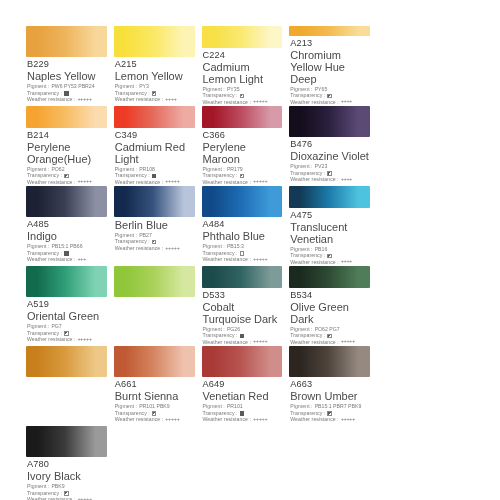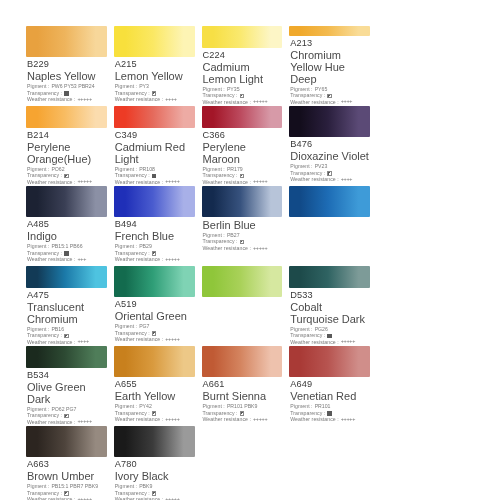--- a/index.html
+++ b/index.html
@@ -235,64 +235,61 @@
           <span class="lbl">Transparency :</span>
           <span class="tsym filled"></span>
         </div>
         <div class="attr">
           <span class="lbl">Weather resistance :</span>
           <span class="stars">+++</span>
         </div>
       </div>
     </div>
     <div class="swatch-cell">
-      <div class="swatch-bar" style="background: linear-gradient(to right, rgb(31, 47, 184) 0%, rgb(31, 47, 184) 14%, rgb(74, 92, 207) 48%, rgb(168, 176, 232) 86%, rgb(168, 176, 232) 100%);"></div>
-      <div class="meta">
-        <div class="code">B494</div>
-        <div class="pname">French Blue</div>
-        <div class="attr">
-          <span class="lbl">Pigment :</span>
-          <span>PB29</span>
-        </div>
-        <div class="attr">
-          <span class="lbl">Transparency :</span>
-          <span class="tsym half"></span>
-        </div>
-        <div class="attr">
-          <span class="lbl">Weather resistance :</span>
-          <span class="stars">+++++</span>
-        </div>
-      </div>
-    </div>
-    <div class="swatch-cell">
       <div class="swatch-bar" style="background: linear-gradient(to right, rgb(19, 42, 78) 0%, rgb(19, 42, 78) 14%, rgb(55, 82, 126) 48%, rgb(183, 196, 217) 86%, rgb(183, 196, 217) 100%);"></div>
       <div class="meta">
         <div class="pname">Berlin Blue</div>
         <div class="attr">
           <span class="lbl">Pigment :</span>
           <span>PB27</span>
         </div>
         <div class="attr">
           <span class="lbl">Transparency :</span>
           <span class="tsym half"></span>
         </div>
         <div class="attr">
           <span class="lbl">Weather resistance :</span>
           <span class="stars">+++++</span>
         </div>
       </div>
     </div>
     <div class="swatch-cell">
       <div class="swatch-bar" style="background: linear-gradient(to right, rgb(17, 74, 136) 0%, rgb(17, 74, 136) 14%, rgb(29, 108, 181) 48%, rgb(62, 155, 216) 86%, rgb(62, 155, 216) 100%);"></div>
+      <div class="meta">
+        <div class="code">A484</div>
+        <div class="pname">Phthalo Blue</div>
+        <div class="attr">
+          <span class="lbl">Pigment :</span>
+          <span>PB15:3</span>
+        </div>
+        <div class="attr">
+          <span class="lbl">Transparency :</span>
+          <span class="tsym open"></span>
+        </div>
+        <div class="attr">
+          <span class="lbl">Weather resistance :</span>
+          <span class="stars">+++++</span>
+        </div>
+      </div>
     </div>
     <div class="swatch-cell">
       <div class="swatch-bar" style="background: linear-gradient(to right, rgb(18, 58, 86) 0%, rgb(18, 58, 86) 14%, rgb(27, 121, 168) 48%, rgb(78, 195, 224) 86%, rgb(78, 195, 224) 100%);"></div>
       <div class="meta">
         <div class="code">A475</div>
-        <div class="pname">Translucent Chromium</div>
+        <div class="pname">Translucent Venetian</div>
         <div class="attr">
           <span class="lbl">Pigment :</span>
           <span>PB16</span>
         </div>
         <div class="attr">
           <span class="lbl">Transparency :</span>
           <span class="tsym half"></span>
         </div>
         <div class="attr">
           <span class="lbl">Weather resistance :</span>
@@ -355,36 +352,20 @@
           <span class="tsym half"></span>
         </div>
         <div class="attr">
           <span class="lbl">Weather resistance :</span>
           <span class="stars">+++++</span>
         </div>
       </div>
     </div>
     <div class="swatch-cell">
       <div class="swatch-bar" style="background: linear-gradient(to right, rgb(200, 128, 29) 0%, rgb(200, 128, 29) 14%, rgb(217, 154, 62) 48%, rgb(237, 200, 135) 86%, rgb(237, 200, 135) 100%);"></div>
-      <div class="meta">
-        <div class="code">A655</div>
-        <div class="pname">Earth Yellow</div>
-        <div class="attr">
-          <span class="lbl">Pigment :</span>
-          <span>PY42</span>
-        </div>
-        <div class="attr">
-          <span class="lbl">Transparency :</span>
-          <span class="tsym half"></span>
-        </div>
-        <div class="attr">
-          <span class="lbl">Weather resistance :</span>
-          <span class="stars">+++++</span>
-        </div>
-      </div>
     </div>
     <div class="swatch-cell">
       <div class="swatch-bar" style="background: linear-gradient(to right, rgb(192, 90, 52) 0%, rgb(192, 90, 52) 14%, rgb(212, 132, 95) 48%, rgb(238, 194, 173) 86%, rgb(238, 194, 173) 100%);"></div>
       <div class="meta">
         <div class="code">A661</div>
         <div class="pname">Burnt Sienna</div>
         <div class="attr">
           <span class="lbl">Pigment :</span>
           <span>PR101 PBK9</span>
         </div>

